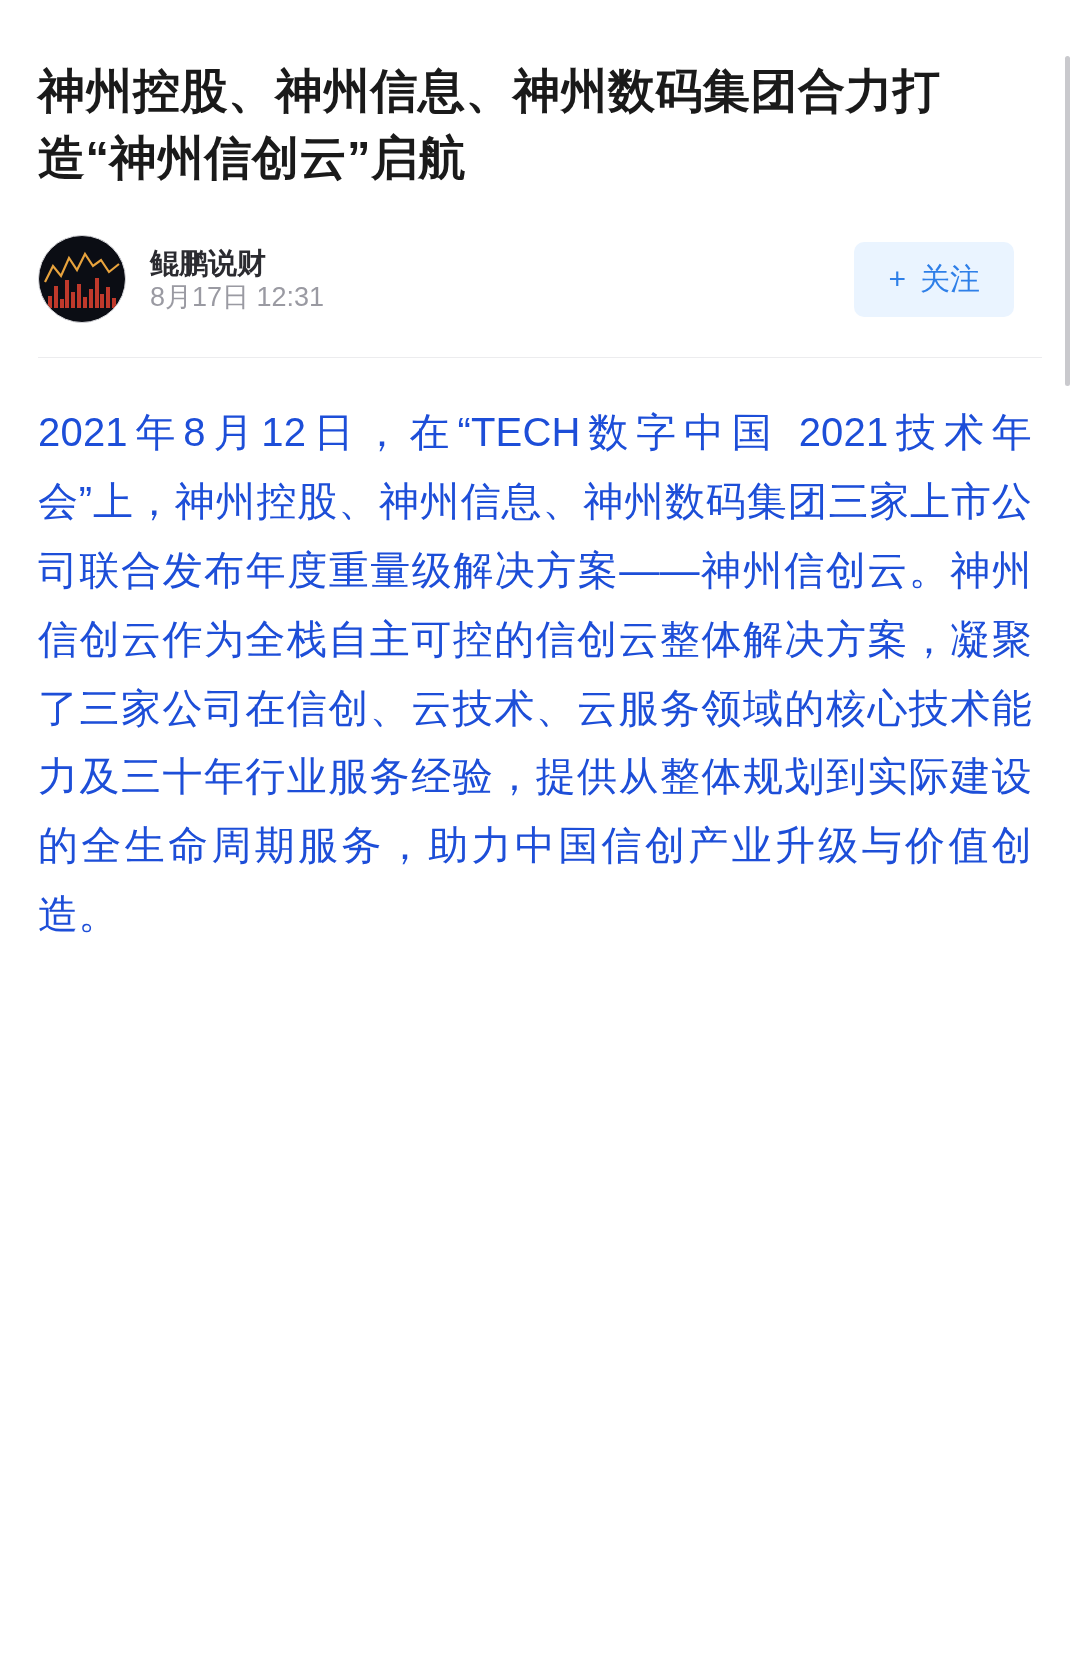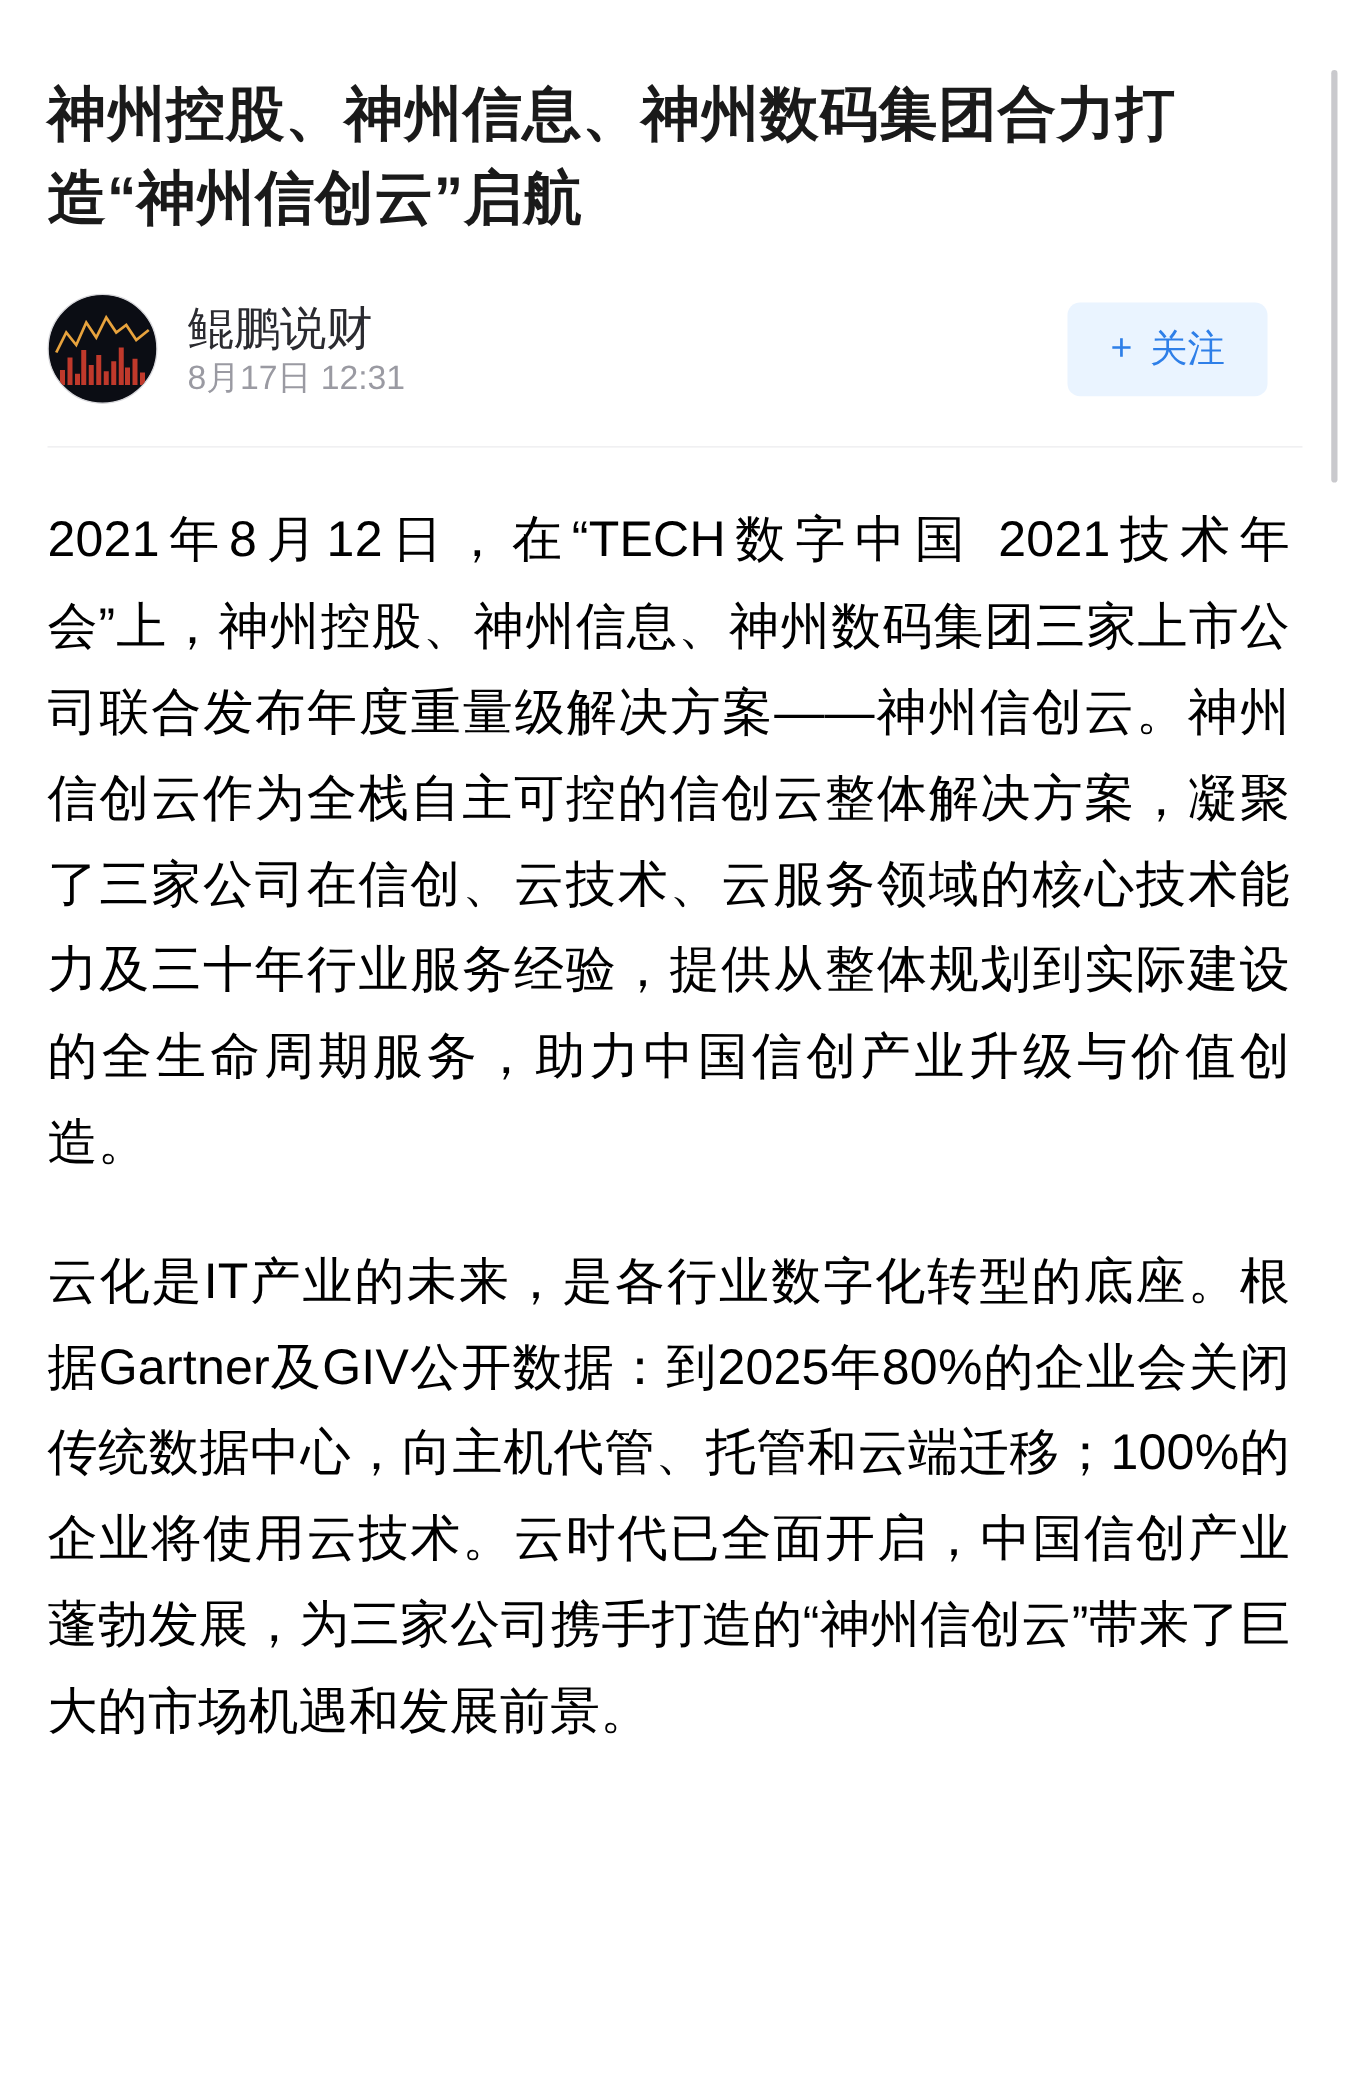--- a/index.html
+++ b/index.html
@@ -66,24 +66,24 @@
     position: absolute;
     left: 0; top: 0; width: 100%; height: 100%;
   }
   .meta-text {
     margin-left: 24px;
     display: flex;
     flex-direction: column;
     justify-content: center;
   }
   .author-name {
-    font-size: 37px;
+    font-size: 29px;
     color: #2b2b30;
     line-height: 1.25;
-    font-weight: 400;
+    font-weight: 700;
   }
   .publish-time {
     font-size: 27px;
     color: #9a9aa2;
     line-height: 1.2;
   }
   .follow-btn {
     margin-left: auto;
     background: #eaf4ff;
     color: #2e7fe8;
@@ -103,21 +103,21 @@
     font-weight: 400;
   }
   .divider {
     height: 1px;
     background: #ececee;
     margin: 34px 0 0 0;
   }
   .body-text p {
     font-size: 40px;
     line-height: 1.72;
-    color: #000000;
+    color: #1d4ed8;
     margin: 0 0 42px 0;
     letter-spacing: 0.2px;
     text-align: justify;
     padding-right: 10px;
   }
   .scrollbar {
     position: absolute;
     top: 56px;
     right: 10px;
     width: 5px;
@@ -169,16 +169,15 @@
       <span class="plus">+</span>
       <span>关注</span>
     </button>
 
   </div>
 
   <div class="divider"></div>
 
   <div class="content-area body-text">
     <p>2021年8月12日，在“TECH数字中国 2021技术年会”上，神州控股、神州信息、神州数码集团三家上市公司联合发布年度重量级解决方案——神州信创云。神州信创云作为全栈自主可控的信创云整体解决方案，凝聚了三家公司在信创、云技术、云服务领域的核心技术能力及三十年行业服务经验，提供从整体规划到实际建设的全生命周期服务，助力中国信创产业升级与价值创造。</p>
-    <p>云化是IT产业的未来，是各行业数字化转型的底座。根据Gartner及GIV公开数据：到2025年80%的企业会关闭传统数据中心，向主机代管、托管和云端迁移；100%的企业将使用云技术。云时代已全面开启，中国信创产业蓬勃发展，为三家公司携手打造的“神州信创云”带来了巨大的市场机遇和发展前景。</p>
   </div>
 
 </div>
 
 </body></html>

